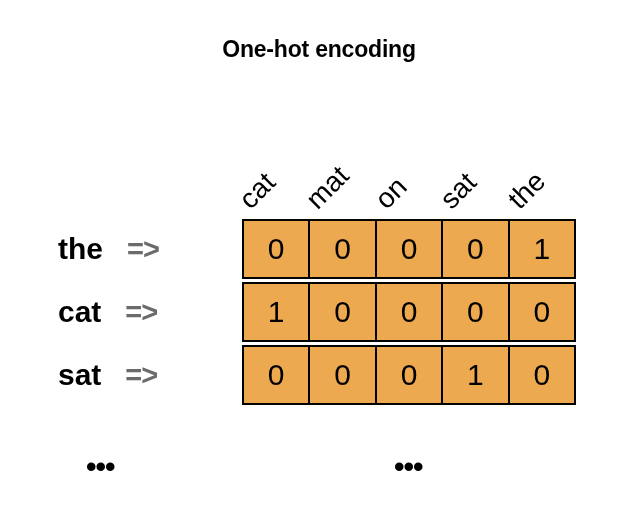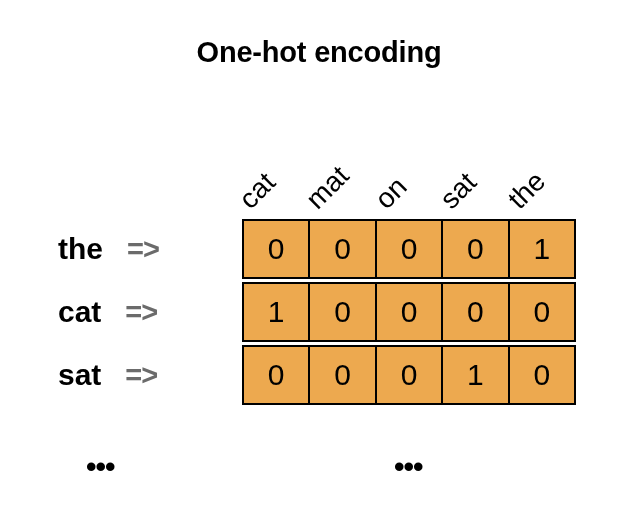--- a/index.html
+++ b/index.html
@@ -17,21 +17,21 @@
     -webkit-font-smoothing: antialiased;
   }
 
   
   #title {
     position: absolute;
     left: 0;
     top: 36px;
     width: 638px;
     text-align: center;
-    font-size: 29px;
+    font-size: 23px;
     font-weight: bold;
     color: #000000;
     letter-spacing: -0.2px;
     white-space: nowrap;
   }
 
   
   #col-headers {
     position: absolute;
     left: 242px;

